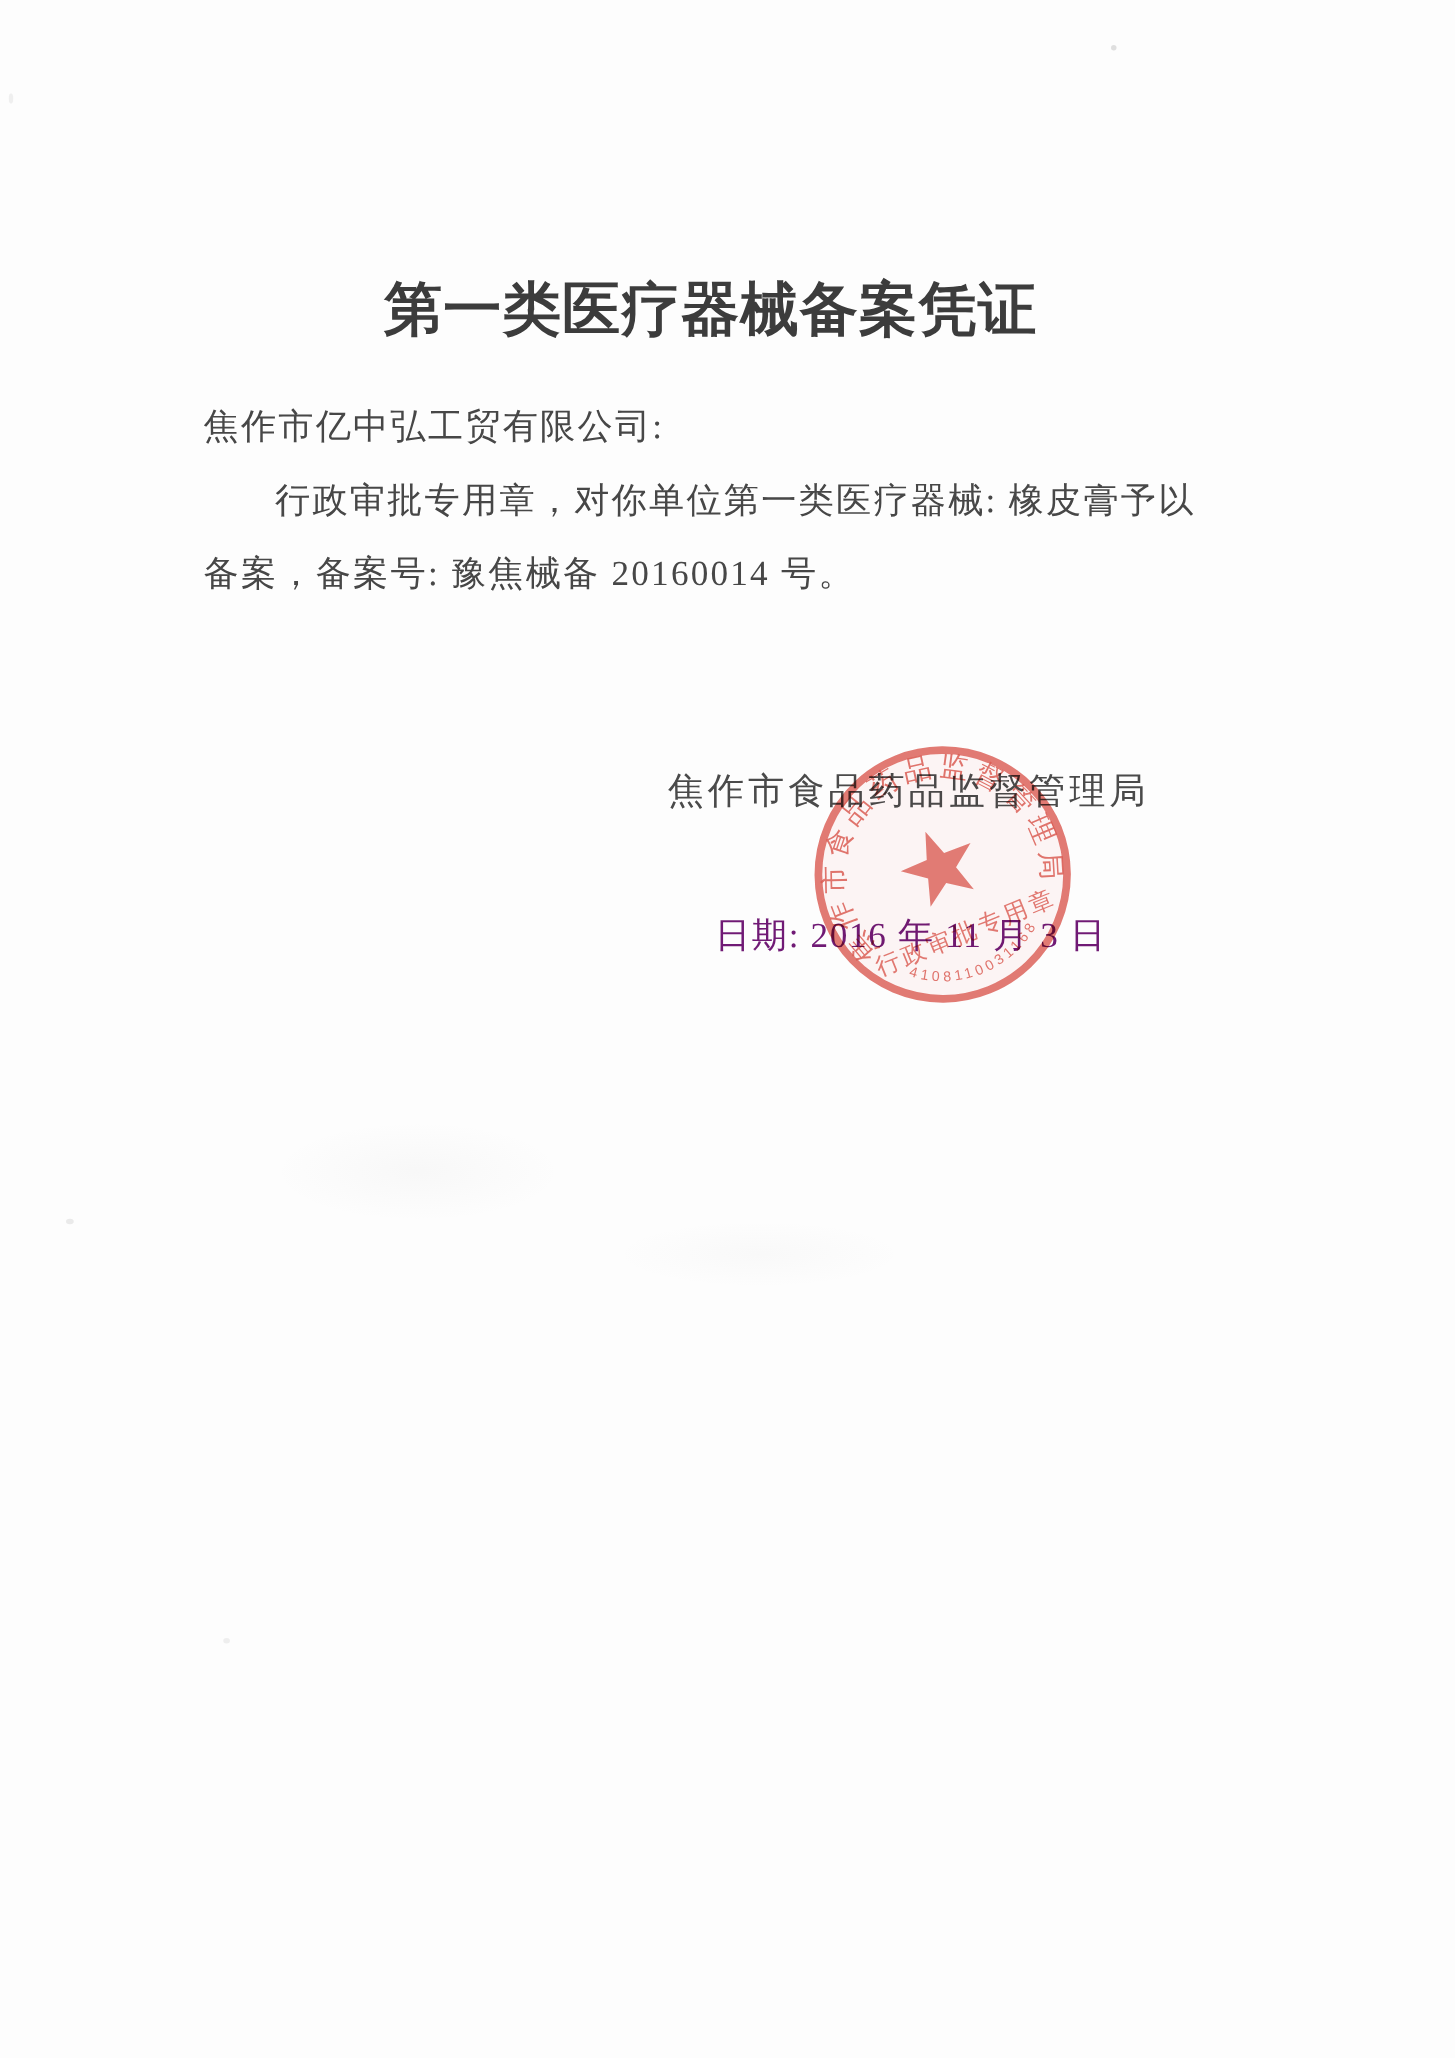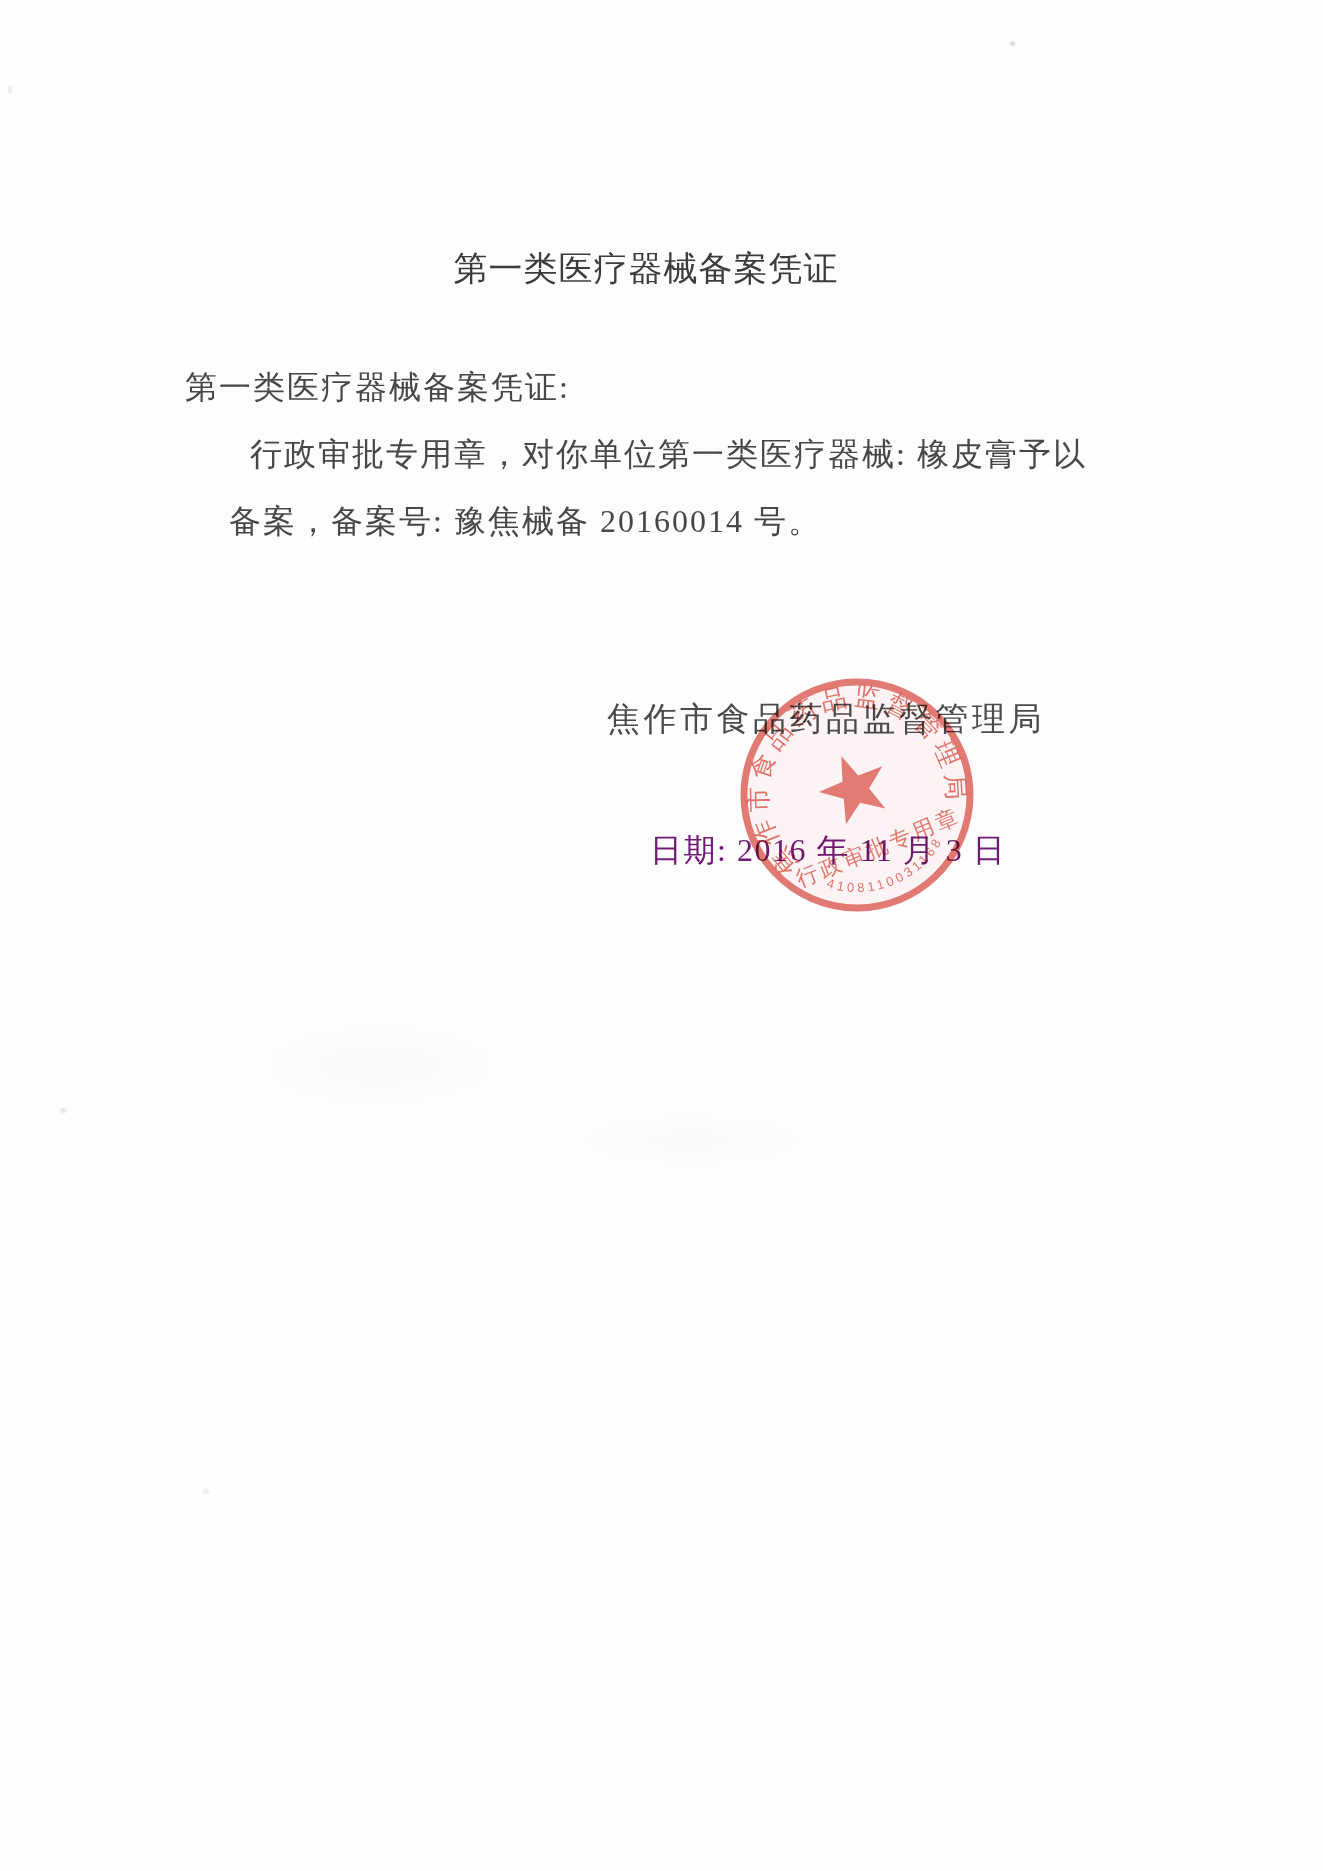--- a/index.html
+++ b/index.html
@@ -9,27 +9,27 @@
     margin:0 auto;
     background:#fdfdfd;
     overflow:hidden;
     font-family:"Liberation Serif","DejaVu Serif",serif;
     color:#474747;
   }
   .title{
     position:absolute;top:246px;left:0;width:1292px;
     text-align:center;
     font-family:"Liberation Sans","DejaVu Sans",sans-serif;
-    font-size:34px;font-weight:400;letter-spacing:1px;
+    font-size:53px;font-weight:700;letter-spacing:1px;
     color:#3c3c3c;margin:0;
   }
   .line{position:absolute;white-space:nowrap;}
   .salutation{top:366px;left:185px;font-size:32px;letter-spacing:2px;}
   .body1{top:433px;left:250px;font-size:32px;letter-spacing:2px;}
-  .body2{top:500px;left:185px;font-size:32px;letter-spacing:2px;margin-left:44px;}
+  .body2{top:500px;left:185px;font-size:32px;letter-spacing:2px;}
   .authority{top:697px;left:607px;font-size:33px;letter-spacing:3.5px;color:#4a4a4a;}
   .dateline{top:829px;left:650px;font-size:32px;letter-spacing:1.5px;color:#701a75;}
   .seal{
     position:absolute;left:727px;top:665px;
     width:260px;height:260px;
     transform:rotate(-22deg);
     mix-blend-mode:multiply;
     opacity:.88;
   }
   .seal text{font-family:"Liberation Sans","DejaVu Sans",sans-serif;}
@@ -43,21 +43,21 @@
   .smudge2{position:absolute;left:560px;top:1110px;width:260px;height:60px;border-radius:50%;
     background:radial-gradient(closest-side,rgba(120,120,120,.03),rgba(120,120,120,0));}
 </style>
 </head>
 <body>
 
 <div class="page">
 
   <h1 class="title">第一类医疗器械备案凭证</h1>
 
-  <div class="line salutation">第一类医疗器械备案凭证:</div>
+  <div class="line salutation">焦作市亿中弘工贸有限公司:</div>
   <div class="line body1">行政审批专用章，对你单位第一类医疗器械: 橡皮膏予以</div>
   <div class="line body2">备案，备案号: 豫焦械备 20160014 号。</div>
 
   <div class="line authority">焦作市食品药品监督管理局</div>
   <div class="line dateline">日期: 2016 年 11 月 3 日</div>
 
   <svg class="seal" viewBox="-130 -130 260 260" xmlns="http://www.w3.org/2000/svg">
     <defs>
       <path id="arcTop" d="M -84.6 30.8 A 90 90 0 1 1 84.6 30.8" fill="none"></path>
       <path id="arcBottom" d="M -79.5 55.6 A 97 97 0 0 0 79.5 55.6" fill="none"></path>

